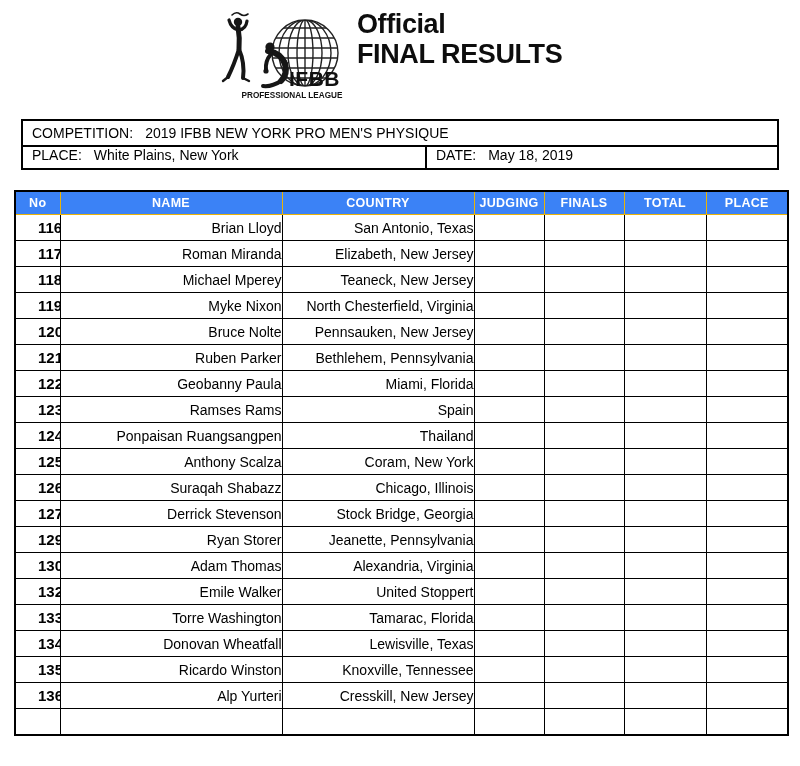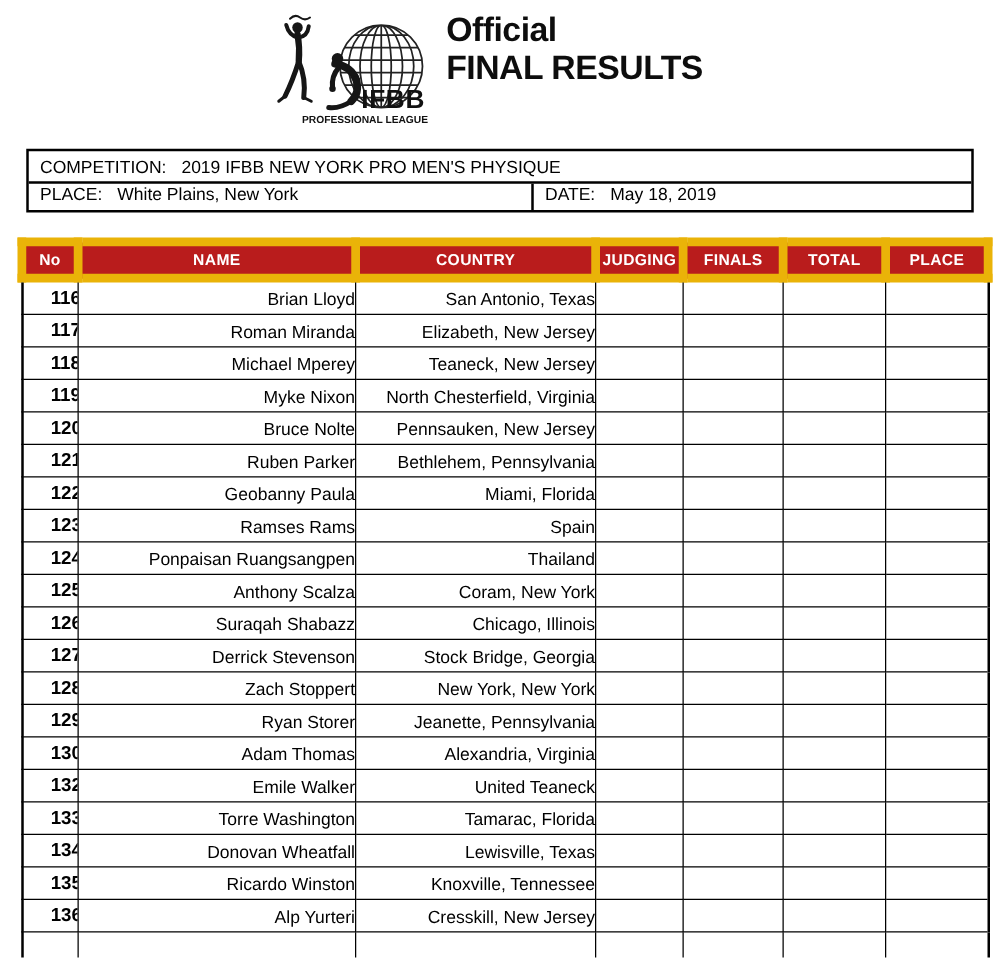--- a/index.html
+++ b/index.html
@@ -55,27 +55,27 @@
   }
   col.c-no      { width:45px; }
   col.c-name    { width:222px; }
   col.c-country { width:192px; }
   col.c-judging { width:70px; }
   col.c-finals  { width:80px; }
   col.c-total   { width:82px; }
   col.c-place   { width:82px; }
 
   thead th {
-    background:#b91c1c;
+    background:#3b82f6;
     color:#fff;
     font-size:12.5px;
     font-weight:bold;
     letter-spacing:0.3px;
     height:22px;
-    border:7px solid #eab308;
+    border:1px solid #eab308;
     text-align:center;
     vertical-align:middle;
     padding:0;
   }
   tbody td {
     border:1px solid #000;
     height:25px;
     padding:0;
     font-size:14px;
     vertical-align:middle;
@@ -296,50 +296,41 @@
         <tr>
           <td class="no-cell">127</td>
           <td class="name-cell">Derrick Stevenson</td>
           <td class="country-cell">Stock Bridge, Georgia</td>
           <td class="judging-cell"></td>
           <td class="finals-cell"></td>
           <td class="total-cell"></td>
           <td class="place-cell"></td>
         </tr>
         <tr>
-          <td class="no-cell">128</td>
-          <td class="name-cell">Zach Stoppert</td>
-          <td class="country-cell">New York, New York</td>
-          <td class="judging-cell"></td>
-          <td class="finals-cell"></td>
-          <td class="total-cell"></td>
-          <td class="place-cell"></td>
-        </tr>
-        <tr>
           <td class="no-cell">129</td>
           <td class="name-cell">Ryan Storer</td>
           <td class="country-cell">Jeanette, Pennsylvania</td>
           <td class="judging-cell"></td>
           <td class="finals-cell"></td>
           <td class="total-cell"></td>
           <td class="place-cell"></td>
         </tr>
         <tr>
           <td class="no-cell">130</td>
           <td class="name-cell">Adam Thomas</td>
           <td class="country-cell">Alexandria, Virginia</td>
           <td class="judging-cell"></td>
           <td class="finals-cell"></td>
           <td class="total-cell"></td>
           <td class="place-cell"></td>
         </tr>
         <tr>
           <td class="no-cell">132</td>
           <td class="name-cell">Emile Walker</td>
-          <td class="country-cell">United Teaneck</td>
+          <td class="country-cell">United Stoppert</td>
           <td class="judging-cell"></td>
           <td class="finals-cell"></td>
           <td class="total-cell"></td>
           <td class="place-cell"></td>
         </tr>
         <tr>
           <td class="no-cell">133</td>
           <td class="name-cell">Torre Washington</td>
           <td class="country-cell">Tamarac, Florida</td>
           <td class="judging-cell"></td>

